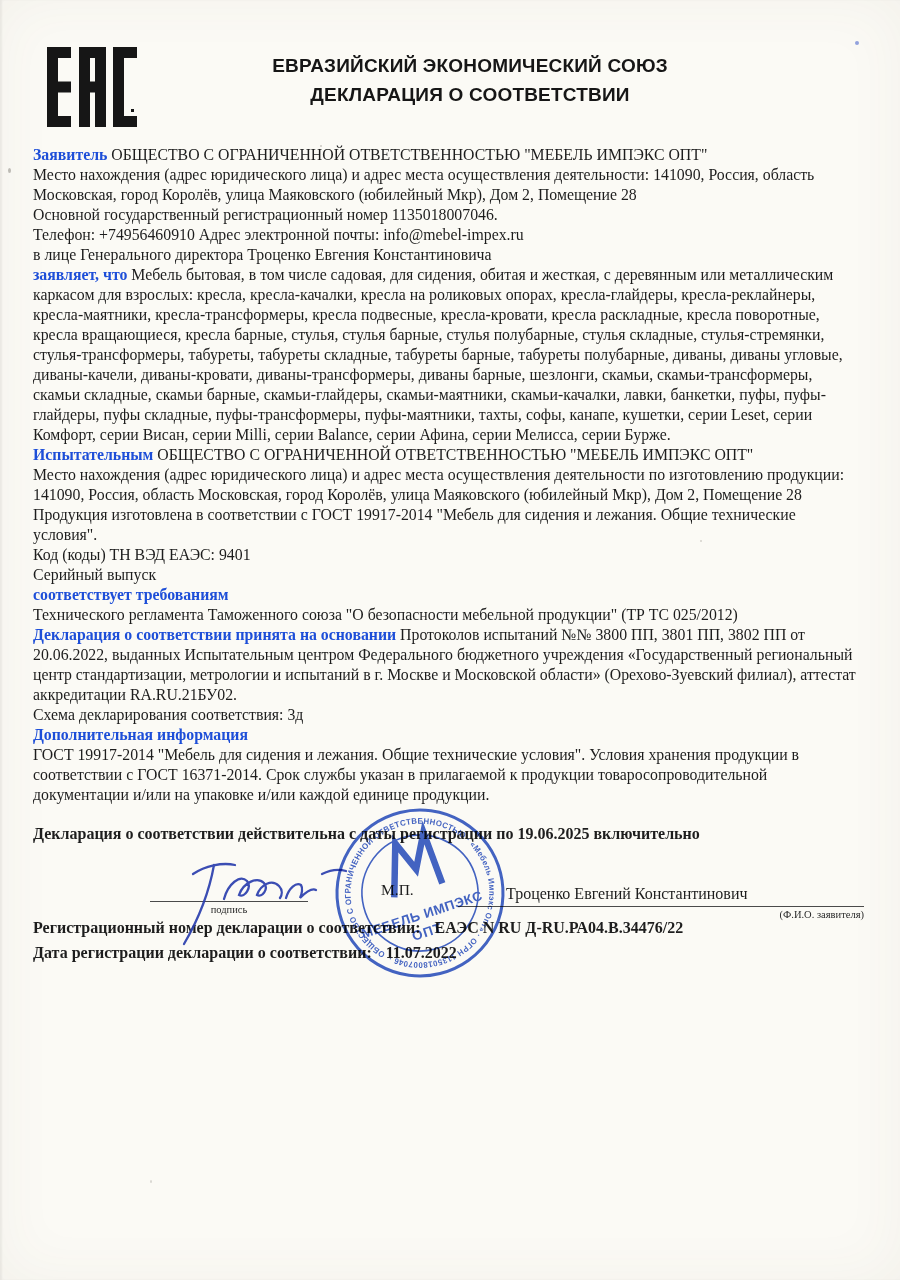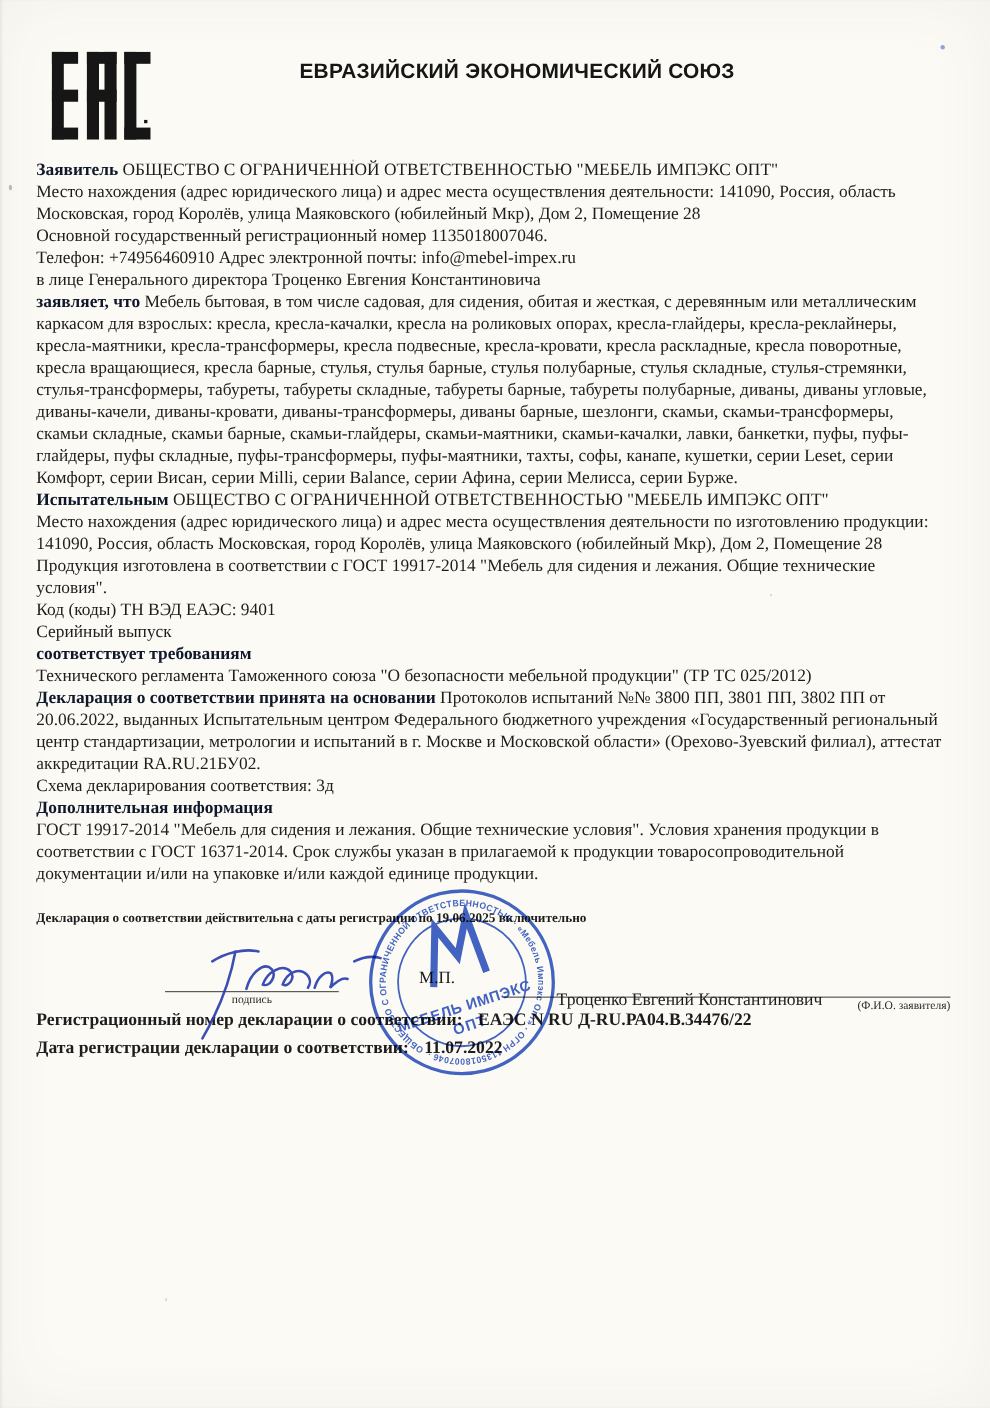--- a/index.html
+++ b/index.html
@@ -21,31 +21,31 @@
     font-family:"Liberation Sans", sans-serif;
     font-weight:bold;font-size:19px;line-height:29px;
     color:#161616;letter-spacing:0.2px;
   }
   
   .body-text{
     position:absolute;left:33px;top:145px;width:827px;
     font-size:15.8px;line-height:20px;
   }
   .body-text p{margin:0;}
-  b{color:#0f172a;}
+  b{color:#1d4ed8;}
   
   .validity{
     position:absolute;left:33px;top:824px;width:827px;
-    font-size:12px;font-weight:bold;line-height:20px;
+    font-size:16px;font-weight:bold;line-height:20px;
   }
   .sig-line{position:absolute;left:150px;top:901px;width:158px;border-top:1.6px solid #4a4a4a;}
   .sig-caption{position:absolute;left:150px;top:904px;width:158px;text-align:center;font-size:10.5px;color:#2a2a2a;}
   .mp-mark{position:absolute;left:381px;top:881px;font-size:15.5px;}
   .fio-line{position:absolute;left:458px;top:906px;width:406px;border-top:1.6px solid #4a4a4a;}
-  .fio-name{position:absolute;left:506px;top:885px;font-size:16px;margin-top:16px;}
+  .fio-name{position:absolute;left:506px;top:885px;font-size:16px;}
   .fio-caption{position:absolute;left:458px;top:909px;width:406px;text-align:right;font-size:10.5px;color:#2a2a2a;}
   .reg-row{position:absolute;left:33px;font-size:16px;font-weight:bold;white-space:nowrap;}
   .reg-row .reg-value{margin-left:14px;}
   .reg-number-row{top:919px;}
   .reg-date-row{top:944px;text-align:center;}
   
   .signature-svg{position:absolute;left:130px;top:843px;width:240px;height:130px;pointer-events:none;}
   .stamp-svg{
     position:absolute;left:332px;top:805px;width:176px;height:176px;
     transform:rotate(-14deg);
@@ -75,20 +75,21 @@
 
       <rect x="66" y="0" width="11" height="80"></rect>
       <rect x="66" y="0" width="24" height="11"></rect>
       <rect x="66" y="69" width="24" height="11"></rect>
       <rect x="84" y="62" width="3" height="3"></rect>
     </g>
   </svg>
 
   <div class="doc-header">
     <div>ЕВРАЗИЙСКИЙ ЭКОНОМИЧЕСКИЙ СОЮЗ</div>
+    <div>ДЕКЛАРАЦИЯ О СООТВЕТСТВИИ</div>
   </div>
 
   <div class="body-text">
     <p><b>Заявитель</b><span> ОБЩЕСТВО С ОГРАНИЧЕННОЙ ОТВЕТСТВЕННОСТЬЮ "МЕБЕЛЬ ИМПЭКС ОПТ"</span></p>
     <p>Место нахождения (адрес юридического лица) и адрес места осуществления деятельности: 141090, Россия, область Московская, город Королёв, улица Маяковского (юбилейный Мкр), Дом 2, Помещение 28</p>
     <p>Основной государственный регистрационный номер 1135018007046.</p>
     <p>Телефон: +74956460910 Адрес электронной почты: info@mebel-impex.ru</p>
     <p>в лице Генерального директора Троценко Евгения Константиновича</p>
     <p><b>заявляет, что</b><span> Мебель бытовая, в том числе садовая, для сидения, обитая и жесткая, с деревянным или металлическим каркасом для взрослых: кресла, кресла-качалки, кресла на роликовых опорах, кресла-глайдеры, кресла-реклайнеры, кресла-маятники, кресла-трансформеры, кресла подвесные, кресла-кровати, кресла раскладные, кресла поворотные, кресла вращающиеся, кресла барные, стулья, стулья барные, стулья полубарные, стулья складные, стулья-стремянки, стулья-трансформеры, табуреты, табуреты складные, табуреты барные, табуреты полубарные, диваны, диваны угловые, диваны-качели, диваны-кровати, диваны-трансформеры, диваны барные, шезлонги, скамьи, скамьи-трансформеры, скамьи складные, скамьи барные, скамьи-глайдеры, скамьи-маятники, скамьи-качалки, лавки, банкетки, пуфы, пуфы-глайдеры, пуфы складные, пуфы-трансформеры, пуфы-маятники, тахты, софы, канапе, кушетки, серии Leset, серии Комфорт, серии Висан, серии Milli, серии Balance, серии Афина, серии Мелисса, серии Бурже.</span></p>
     <p><b>Испытательным</b><span> ОБЩЕСТВО С ОГРАНИЧЕННОЙ ОТВЕТСТВЕННОСТЬЮ "МЕБЕЛЬ ИМПЭКС ОПТ"</span></p>

